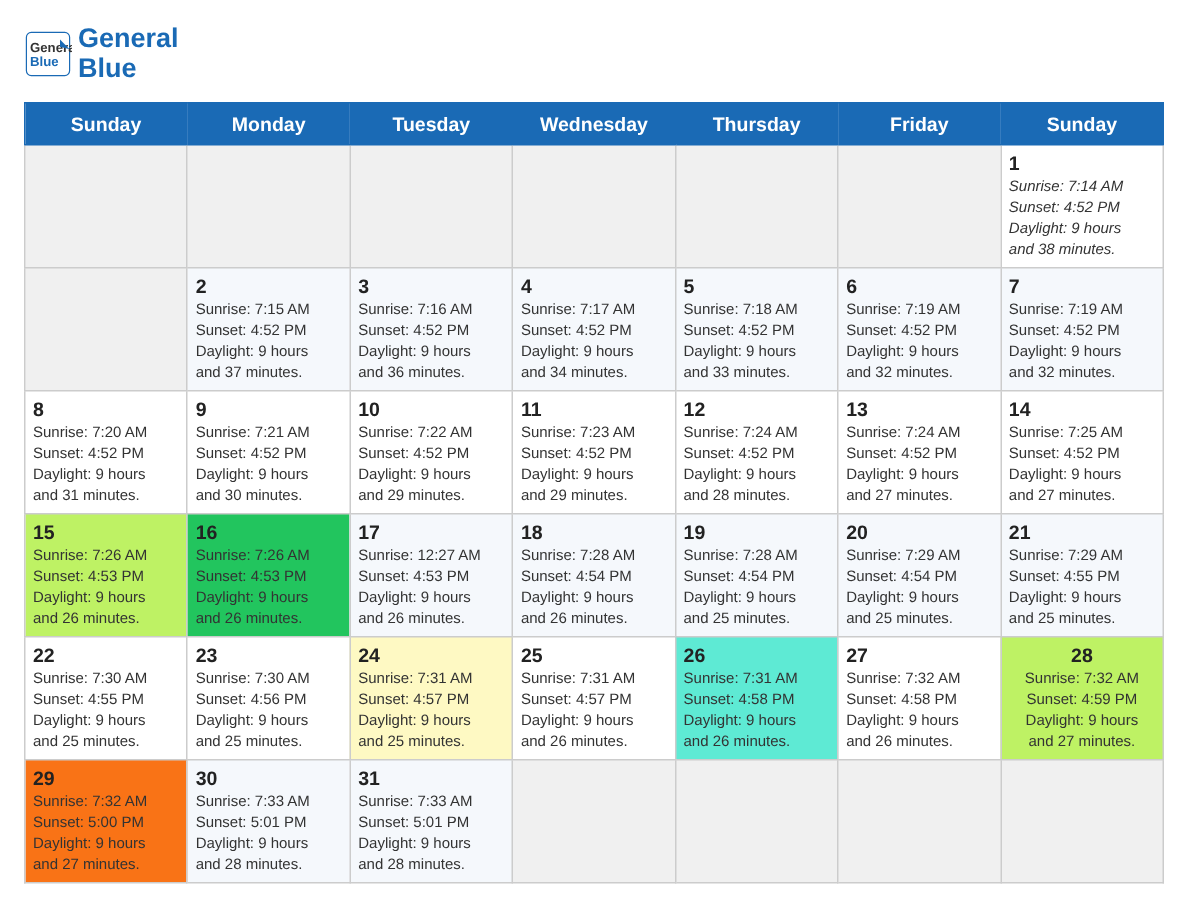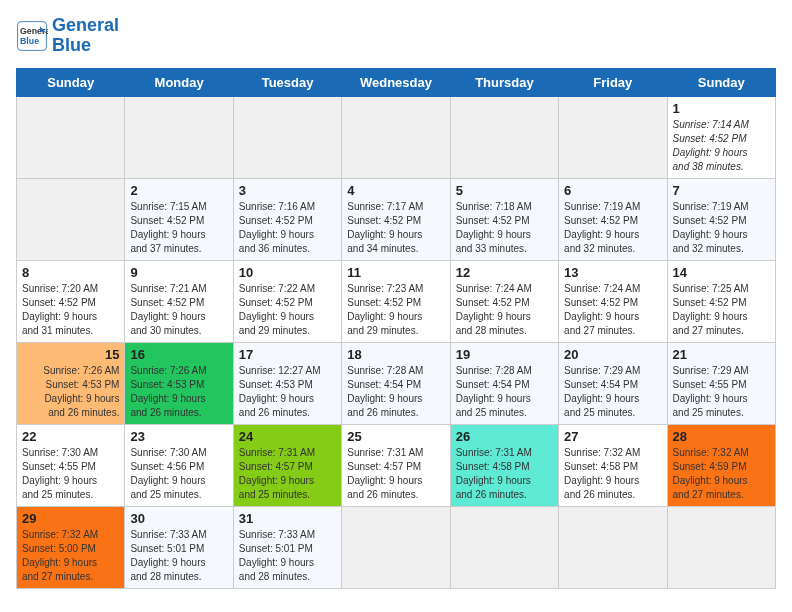--- a/index.html
+++ b/index.html
@@ -191,21 +191,21 @@
         <td style="background: rgb(255, 255, 255);"><span class="day-num">13</span><span class="day-info" style="white-space:pre-line">Sunrise: 7:24 AM
 Sunset: 4:52 PM
 Daylight: 9 hours
 and 27 minutes.</span></td>
         <td style="background: rgb(255, 255, 255);"><span class="day-num">14</span><span class="day-info" style="white-space:pre-line">Sunrise: 7:25 AM
 Sunset: 4:52 PM
 Daylight: 9 hours
 and 27 minutes.</span></td>
       </tr>
       <tr>
-        <td style="background: #fdba74; text-align: right;"><span class="day-num">15</span><span class="day-info" style="white-space:pre-line">Sunrise: 7:26 AM
+        <td style="background: #bef264;"><span class="day-num">15</span><span class="day-info" style="white-space:pre-line">Sunrise: 7:26 AM
 Sunset: 4:53 PM
 Daylight: 9 hours
 and 26 minutes.</span></td>
         <td style="background: #22c55e;"><span class="day-num">16</span><span class="day-info" style="white-space:pre-line">Sunrise: 7:26 AM
 Sunset: 4:53 PM
 Daylight: 9 hours
 and 26 minutes.</span></td>
         <td style="background: rgb(245, 248, 252);"><span class="day-num">17</span><span class="day-info" style="white-space:pre-line">Sunrise: 12:27 AM
 Sunset: 4:53 PM
 Daylight: 9 hours
@@ -229,37 +229,37 @@
       </tr>
       <tr>
         <td style="background: rgb(255, 255, 255);"><span class="day-num">22</span><span class="day-info" style="white-space:pre-line">Sunrise: 7:30 AM
 Sunset: 4:55 PM
 Daylight: 9 hours
 and 25 minutes.</span></td>
         <td style="background: rgb(255, 255, 255);"><span class="day-num">23</span><span class="day-info" style="white-space:pre-line">Sunrise: 7:30 AM
 Sunset: 4:56 PM
 Daylight: 9 hours
 and 25 minutes.</span></td>
-        <td style="background: #84cc16;"><span class="day-num">24</span><span class="day-info" style="white-space:pre-line">Sunrise: 7:31 AM
+        <td style="background: #fef9c3;"><span class="day-num">24</span><span class="day-info" style="white-space:pre-line">Sunrise: 7:31 AM
 Sunset: 4:57 PM
 Daylight: 9 hours
 and 25 minutes.</span></td>
         <td style="background: rgb(255, 255, 255);"><span class="day-num">25</span><span class="day-info" style="white-space:pre-line">Sunrise: 7:31 AM
 Sunset: 4:57 PM
 Daylight: 9 hours
 and 26 minutes.</span></td>
         <td style="background: #5eead4;"><span class="day-num">26</span><span class="day-info" style="white-space:pre-line">Sunrise: 7:31 AM
 Sunset: 4:58 PM
 Daylight: 9 hours
 and 26 minutes.</span></td>
         <td style="background: rgb(255, 255, 255); margin-top: 40px;"><span class="day-num">27</span><span class="day-info" style="white-space:pre-line">Sunrise: 7:32 AM
 Sunset: 4:58 PM
 Daylight: 9 hours
 and 26 minutes.</span></td>
-        <td style="background: #f97316;"><span class="day-num">28</span><span class="day-info" style="white-space:pre-line">Sunrise: 7:32 AM
+        <td style="background: #bef264; text-align: center;"><span class="day-num">28</span><span class="day-info" style="white-space:pre-line">Sunrise: 7:32 AM
 Sunset: 4:59 PM
 Daylight: 9 hours
 and 27 minutes.</span></td>
       </tr>
       <tr>
         <td style="background: #f97316;"><span class="day-num">29</span><span class="day-info" style="white-space:pre-line">Sunrise: 7:32 AM
 Sunset: 5:00 PM
 Daylight: 9 hours
 and 27 minutes.</span></td>
         <td style="background: rgb(245, 248, 252);"><span class="day-num">30</span><span class="day-info" style="white-space:pre-line">Sunrise: 7:33 AM

